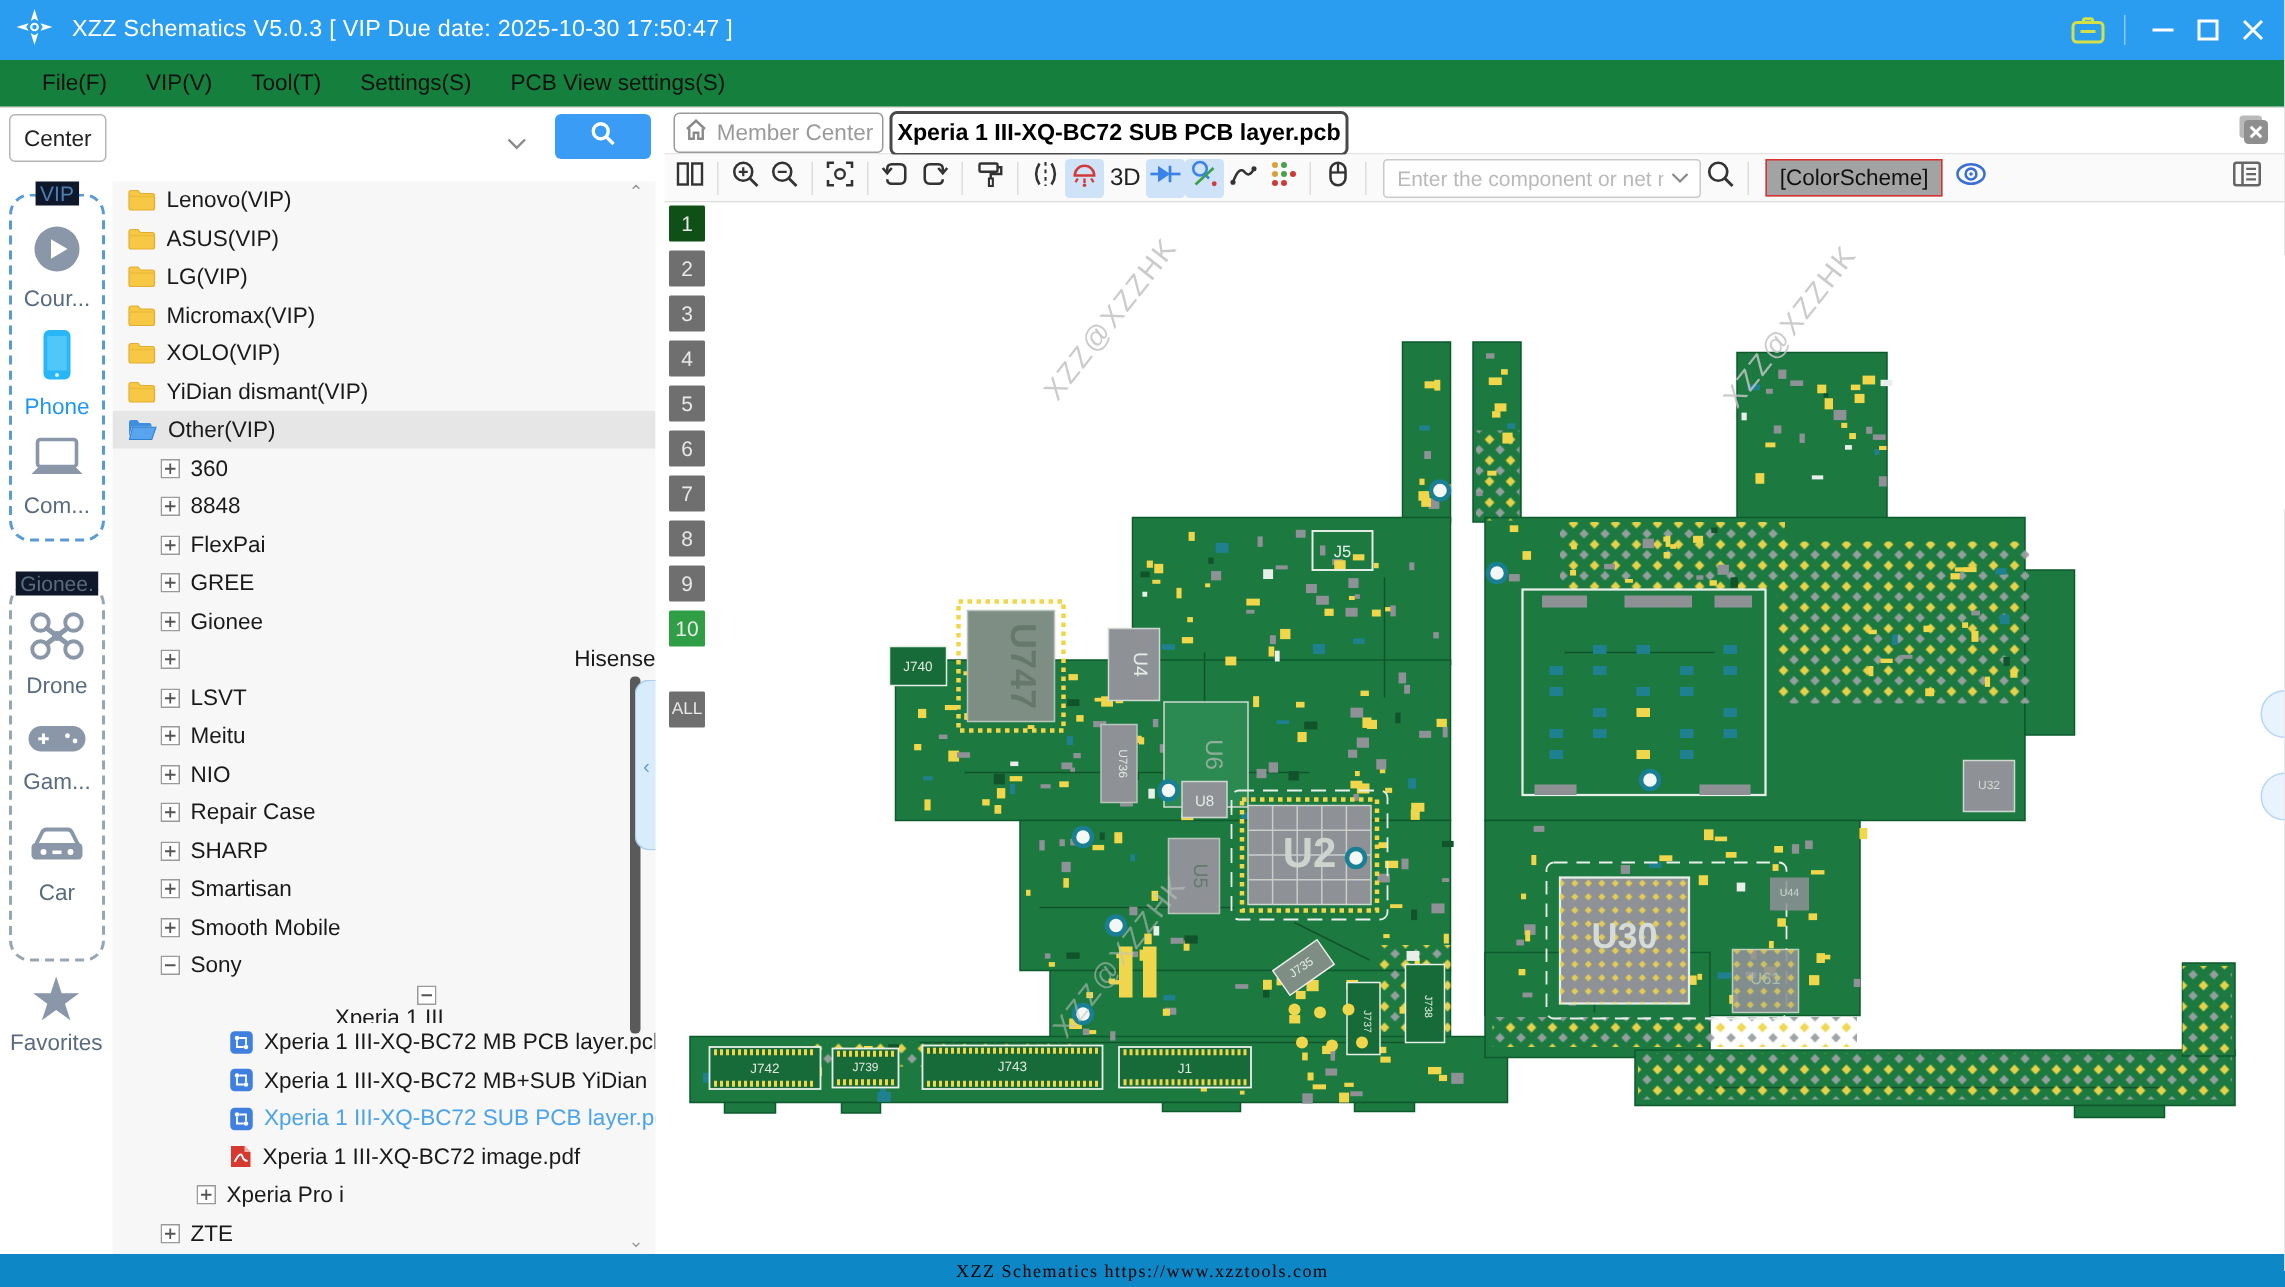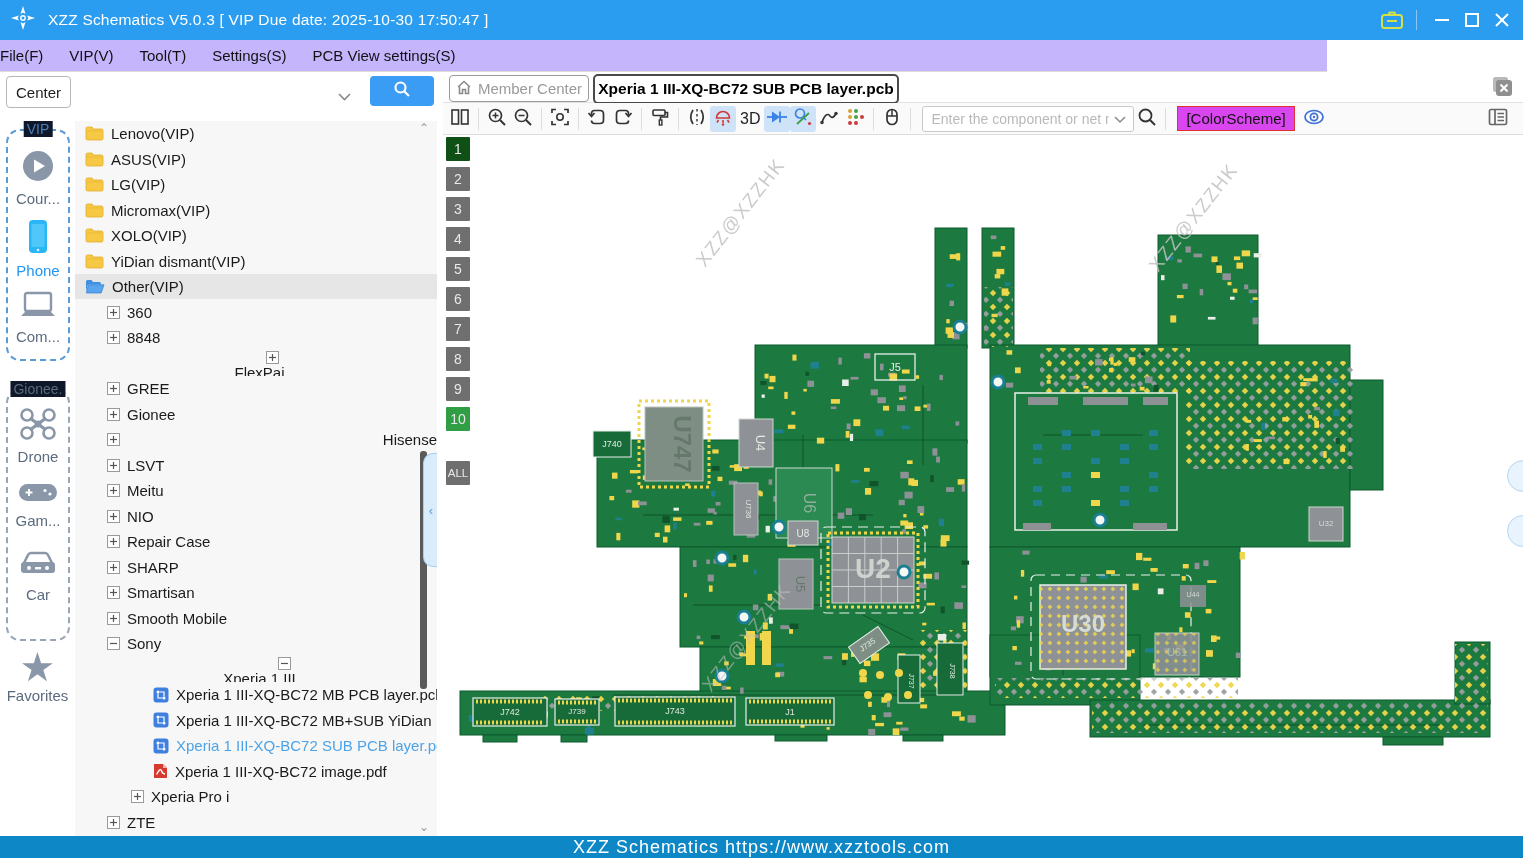--- a/index.html
+++ b/index.html
@@ -6,22 +6,22 @@
   .app{position:relative;width:1523px;height:858px;background:#fff;overflow:hidden;
        font-family:"Liberation Sans",sans-serif;-webkit-font-smoothing:antialiased;}
   
   .titlebar{position:absolute;left:0;top:0;width:1523px;height:40px;background:#2b9df0;
             display:flex;align-items:center;}
   .titlebar .logo{margin-left:10px;}
   .titlebar .title{color:#fff;font-size:15.5px;margin-left:12px;letter-spacing:.2px;}
   .wctrl{position:absolute;top:0;height:40px;display:flex;align-items:center;justify-content:center;width:30px;cursor:pointer;}
   .wsep{position:absolute;top:10px;right:106px;width:1px;height:20px;background:rgba(255,255,255,.45);}
   
-  .menubar{position:absolute;left:0;top:40px;width:1327px;height:32px;background:#c4b5fd;
-           border-bottom:1px solid #dcdcdc;display:flex;align-items:center;gap:26px;padding-left:0;box-sizing:border-box;}
+  .menubar{position:absolute;left:0;top:40px;width:1523px;height:32px;background:#15803d;
+           border-bottom:1px solid #dcdcdc;display:flex;align-items:center;gap:26px;padding-left:28px;box-sizing:border-box;}
   .menubar span{font-size:15px;color:#111;cursor:default;}
   
   .lheader{position:absolute;left:0;top:72px;width:443px;height:49px;background:#fff;}
   .shrink{position:absolute;left:6px;top:4px;height:30px;padding:0 9px;border:1px solid #b5b5b5;border-radius:4px;
           font-size:15px;color:#222;background:#fff;display:flex;align-items:center;}
   .msearch{position:absolute;left:62px;top:4px;width:300px;height:30px;border:1px solid #c9c9c9;border-radius:4px;box-sizing:border-box;
            font-size:15px;color:#333;padding:0 30px 0 10px;outline:none;background:#fff;}
   .msearch::placeholder{color:#b3b3b3;}
   .mchev{position:absolute;left:338px;top:15px;}
   .sbtn{position:absolute;left:370px;top:4px;width:64px;height:30px;background:#3b9cf5;border-radius:4px;
@@ -38,34 +38,34 @@
            display:flex;align-items:center;box-sizing:border-box;padding-left:4px;}
   .tbtn{width:26px;height:26px;display:flex;align-items:center;justify-content:center;border-radius:3px;cursor:pointer;flex:0 0 auto;}
   .tbtn.act{background:#cfe3f8;}
   .tsep{width:1px;height:22px;background:#ddd;margin:0 5px;flex:0 0 auto;}
   .t3d{font-size:16px;color:#222;padding:0 4px;cursor:pointer;}
   .csearch{width:212px;height:26px;border:1px solid #c9c9c9;border-radius:3px;box-sizing:border-box;font-size:14px;
            padding:0 24px 0 8px;outline:none;margin-left:6px;color:#333;background:#fff;}
   .csearch::placeholder{color:#b9b9b9;}
   .cschev{margin-left:-20px;}
   .colorscheme{height:23px;border:1.5px solid #e03030;display:flex;align-items:center;justify-content:center;
-               padding:0 8px;font-size:15px;color:#111;margin:0 6px;cursor:pointer;background:#d946ef;white-space:nowrap;}
+               padding:0 8px;font-size:15px;color:#111;margin:0 6px;cursor:pointer;background:#a3a3a3;white-space:nowrap;}
   .tspacer{flex:1;}
   
   .canvas{position:absolute;left:443px;top:135px;width:1080px;height:701px;background:#fff;overflow:hidden;}
   .lbtn{position:absolute;left:3px;width:24px;height:24px;display:flex;align-items:center;justify-content:center;
         font-size:14px;color:#e8e8e8;cursor:pointer;border-radius:1px;}
   .lbtn.dark{background:#0f5016;}
   .lbtn.green{background:#2f9e45;}
   .lbtn.gray{background:#6f6f6f;}
   .lbtn.small{font-size:11.5px;}
   .floathandle{position:absolute;width:30px;height:30px;border-radius:50%;background:#e8f3fd;border:1px solid #b5d7f3;}
   
   .statusbar{position:absolute;left:0;top:836px;width:1523px;height:22px;background:#0d87c6;display:flex;align-items:center;justify-content:center;}
-  .statusbar span{color:#ffffff;font-family:Liberation Sans, sans-serif;font-size:18px;letter-spacing:1px;}
+  .statusbar span{color:#000000;font-family:Liberation Serif, serif;font-size:12px;letter-spacing:1px;}
   
   .viprail{position:absolute;left:0;top:121px;width:75px;height:715px;background:#fff;}
   .vgroup{position:absolute;left:6px;width:60px;border-radius:14px;}
   .vgroup.vip{top:8px;height:228px;border:2px dashed #5b9bd5;}
   .vgroup.cust{top:268px;height:248px;border:2px dashed #98a5b5;}
   .vlabel{position:absolute;top:-10px;left:50%;transform:translateX(-50%);background:#0f172a;padding:0 3px;font-size:14px;white-space:nowrap;}
   .vlabel.blue{color:#4a7fb5;}
   .vlabel.gray{color:#5b6b7e;}
   .vitem{position:absolute;left:0;width:60px;display:flex;flex-direction:column;align-items:center;cursor:pointer;}
   .vitem .vtext{font-size:15px;color:#5b6b7e;margin-top:3px;white-space:nowrap;}
@@ -464,21 +464,21 @@
         <div class="trow" style="top: 204px;">
           <span class="ticon" style="margin-left: 32px;">
             <svg width="13" height="13" viewBox="0 0 13 13">
               <rect x="0.5" y="0.5" width="12" height="12" fill="#fff" stroke="#9a9a9a"></rect>
               <line x1="3" y1="6.5" x2="10" y2="6.5" stroke="#555" stroke-width="1.2"></line>
               <line x1="6.5" y1="3" x2="6.5" y2="10" stroke="#555" stroke-width="1.2"></line>
             </svg>
           </span>
           <span class="tlabel">8848</span>
         </div>
-        <div class="trow" style="top: 229.5px; flex-direction: column;">
+        <div class="trow" style="top: 229.5px;">
           <span class="ticon" style="margin-left: 32px;">
             <svg width="13" height="13" viewBox="0 0 13 13">
               <rect x="0.5" y="0.5" width="12" height="12" fill="#fff" stroke="#9a9a9a"></rect>
               <line x1="3" y1="6.5" x2="10" y2="6.5" stroke="#555" stroke-width="1.2"></line>
               <line x1="6.5" y1="3" x2="6.5" y2="10" stroke="#555" stroke-width="1.2"></line>
             </svg>
           </span>
           <span class="tlabel">FlexPai</span>
         </div>
         <div class="trow" style="top: 255px;">

